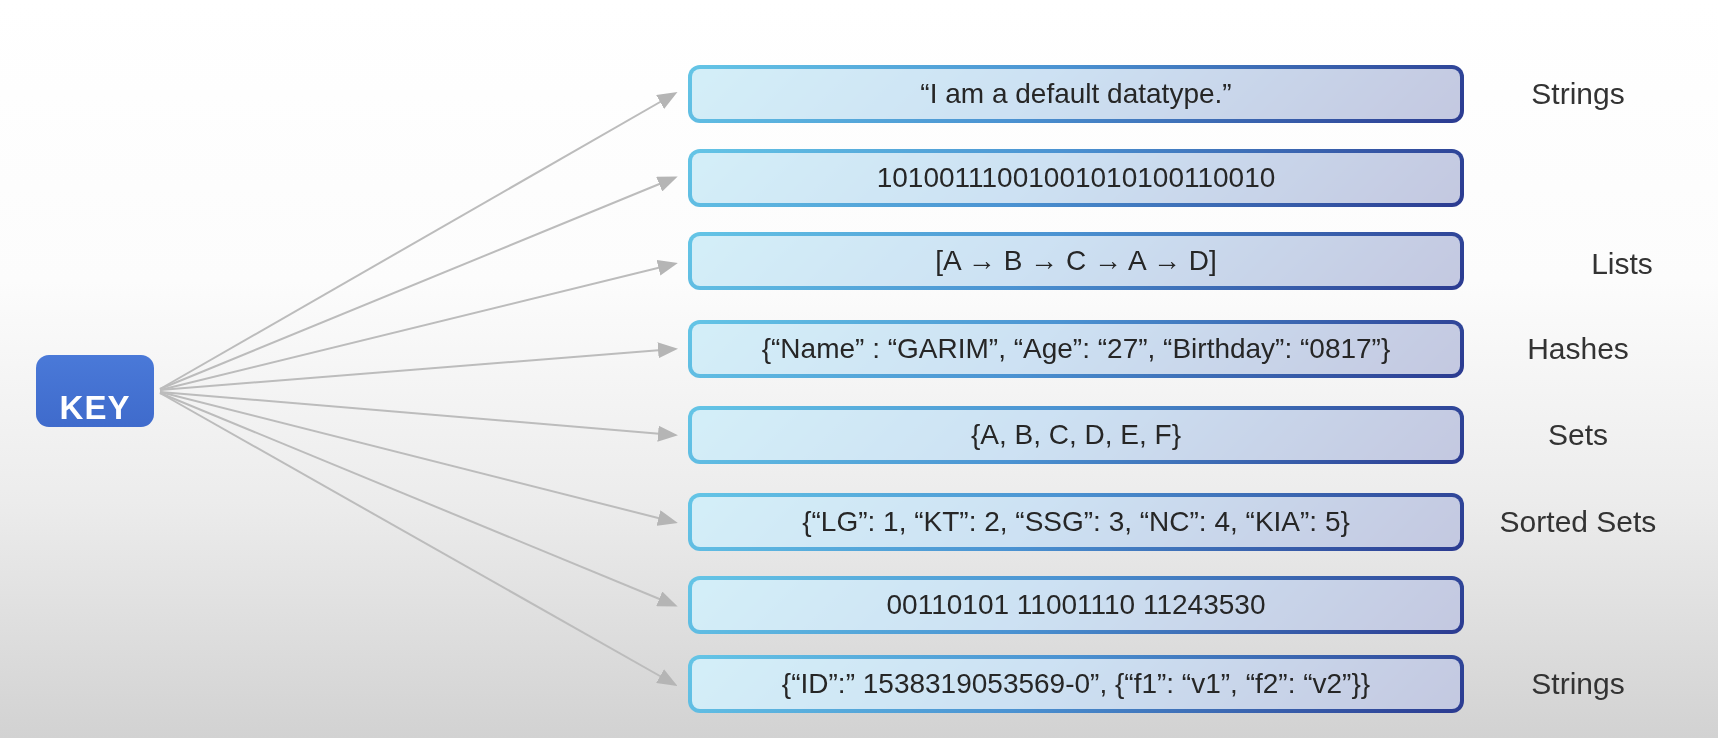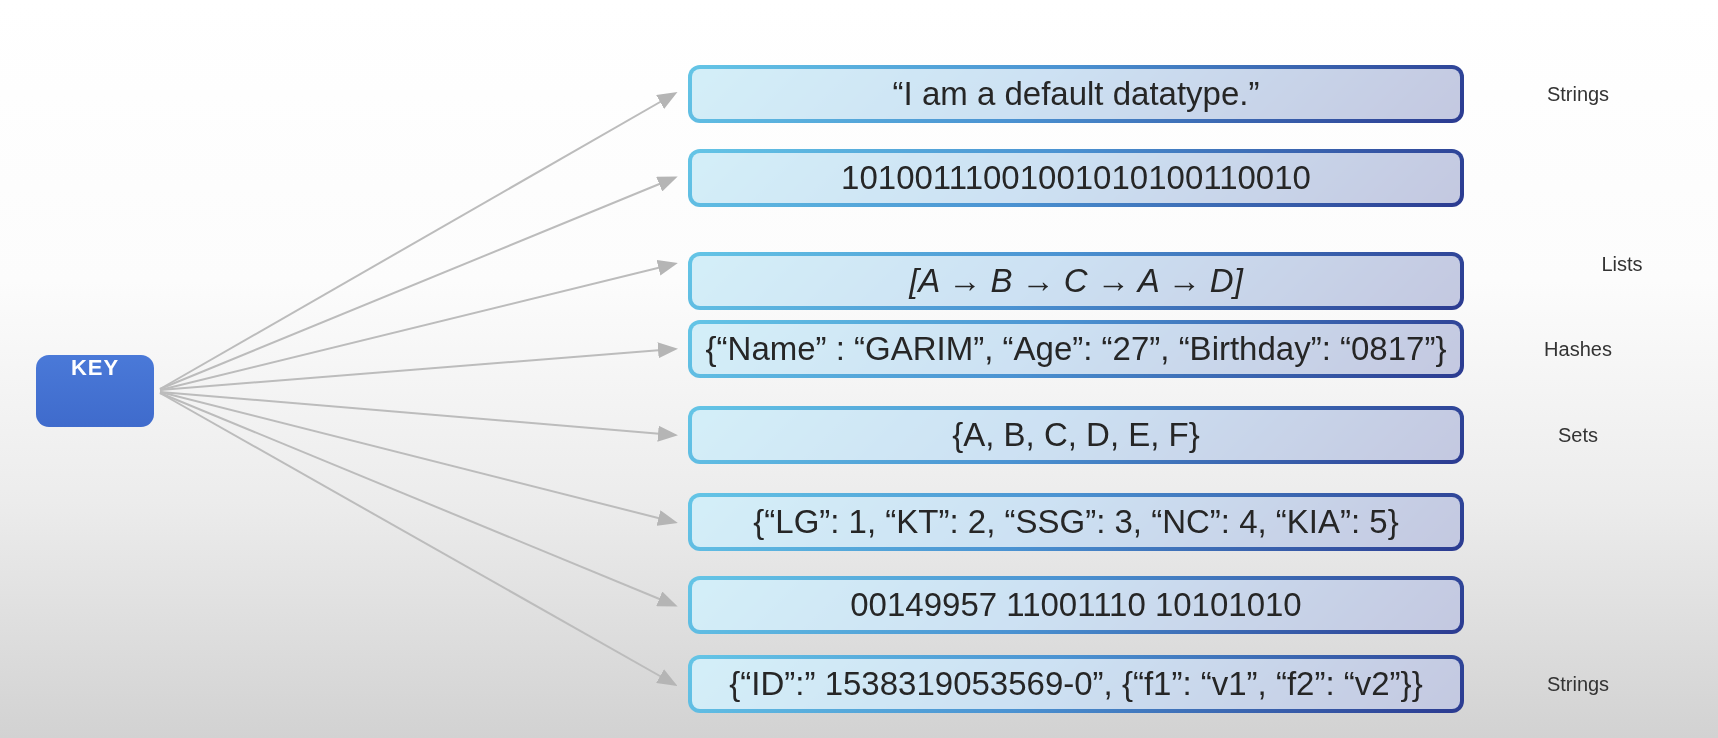--- a/index.html
+++ b/index.html
@@ -22,24 +22,24 @@
   }
   .key-box {
     position: absolute;
     left: 36px;
     top: 355px;
     width: 118px;
     height: 72px;
     background: linear-gradient(180deg, #4a79d8 0%, #3f6bcc 100%);
     border-radius: 13px;
     display: flex;
-    align-items: flex-start;
+    align-items: flex-end;
     justify-content: center;
     color: #ffffff;
-    font-size: 22px;
+    font-size: 33px;
     font-weight: 600;
     letter-spacing: 1px;
   }
   .value-box-outer {
     position: absolute;
     left: 688px;
     width: 776px;
     height: 58px;
     border-radius: 12px;
     background: linear-gradient(135deg, #64c5e6 0%, #4b93d2 45%, #2b3a90 100%);
@@ -47,39 +47,39 @@
     box-sizing: border-box;
   }
   .value-box-inner {
     position: absolute;
     left: 4px; top: 4px; right: 4px; bottom: 4px;
     background: rgba(255,255,255,0.72);
     border-radius: 8px;
     display: flex;
     align-items: center;
     justify-content: center;
-    font-size: 33px;
+    font-size: 28px;
     color: #262626;
     white-space: nowrap;
   }
   .row-label {
     position: absolute;
     left: 1464px;
     width: 228px;
     height: 34px;
     line-height: 34px;
     text-align: center;
-    font-size: 20px;
+    font-size: 30px;
     color: #333333;
     white-space: nowrap;
   }
   
   .r0 { top: 65px; }  .l0 { top: 77px; }
   .r1 { top: 149px; } .l1 { top: 161px; }
-  .r2 { top: 252px; font-style: italic; } .l2 { top: 247px; margin-left: 44px; }
+  .r2 { top: 232px; } .l2 { top: 247px; margin-left: 44px; }
   .r3 { top: 320px; } .l3 { top: 332px; }
   .r4 { top: 406px; } .l4 { top: 418px; }
   .r5 { top: 493px; text-decoration: underline; } .l5 { top: 505px; }
   .r6 { top: 576px; } .l6 { top: 588px; }
   .r7 { top: 655px; } .l7 { top: 667px; }
 </style>
 </head>
 <body>
 
 <div id="canvas">
@@ -118,25 +118,26 @@
   <div class="value-box-outer r3">
     <div class="value-box-inner">{“Name” : “GARIM”, “Age”: “27”, “Birthday”: “0817”}</div>
   </div>
   <div class="value-box-outer r4">
     <div class="value-box-inner">{A, B, C, D, E, F}</div>
   </div>
   <div class="value-box-outer r5">
     <div class="value-box-inner">{“LG”: 1, “KT”: 2, “SSG”: 3, “NC”: 4, “KIA”: 5}</div>
   </div>
   <div class="value-box-outer r6">
-    <div class="value-box-inner">00149957 11001110 10101010</div>
+    <div class="value-box-inner">00110101 11001110 11243530</div>
   </div>
   <div class="value-box-outer r7">
     <div class="value-box-inner">{“ID”:” 1538319053569-0”, {“f1”: “v1”, “f2”: “v2”}}</div>
   </div>
 
   <div class="row-label l0">Strings</div>
   <div class="row-label l2">Lists</div>
   <div class="row-label l4">Sets</div>
   <div class="row-label l3">Hashes</div>
+  <div class="row-label l5">Sorted Sets</div>
   <div class="row-label l7">Strings</div>
 
 </div>
 
 </body></html>

